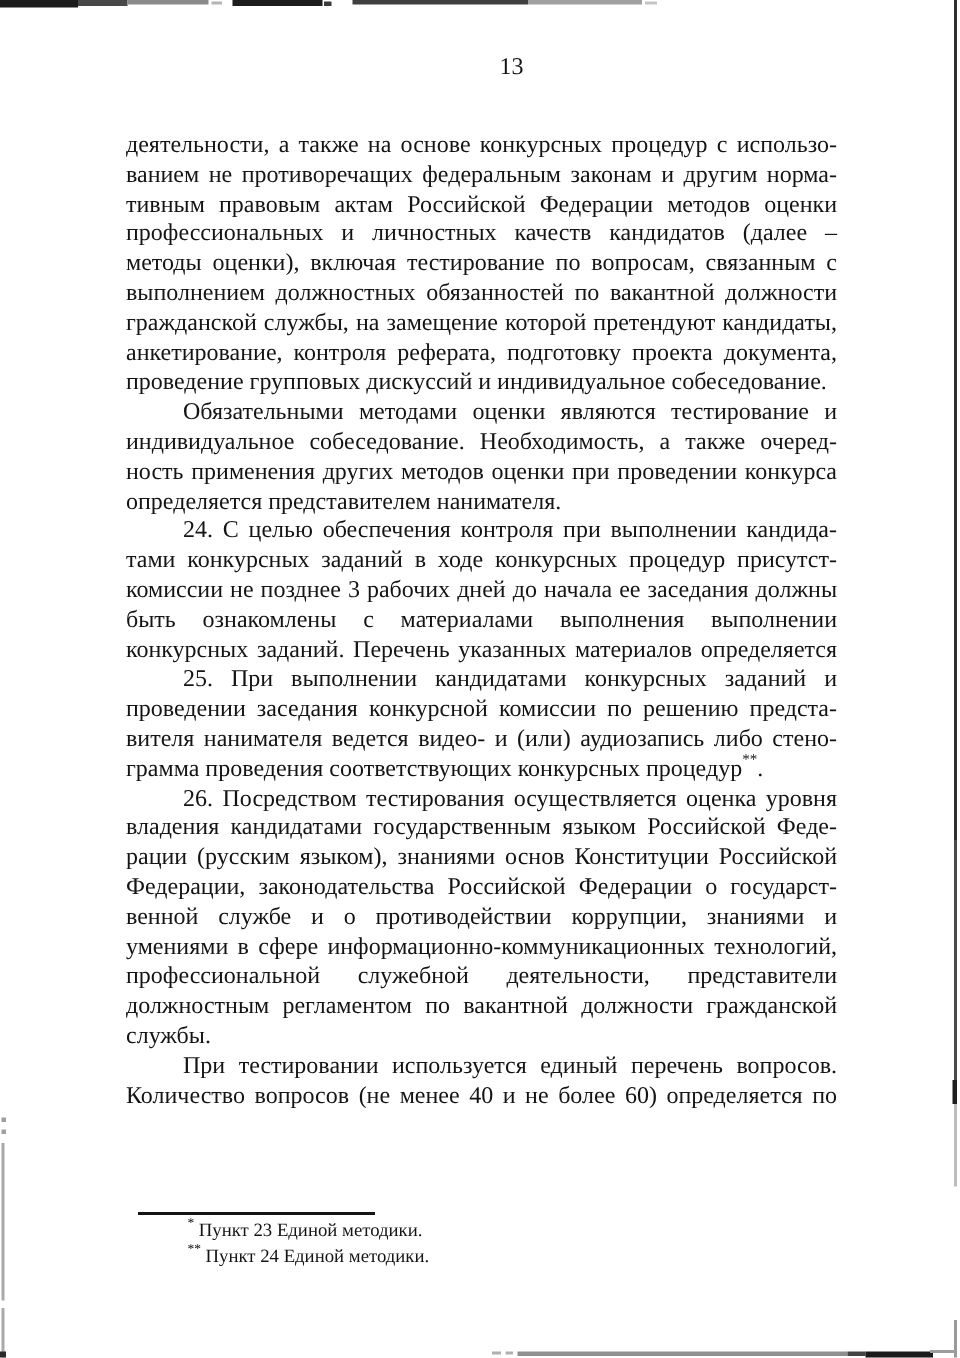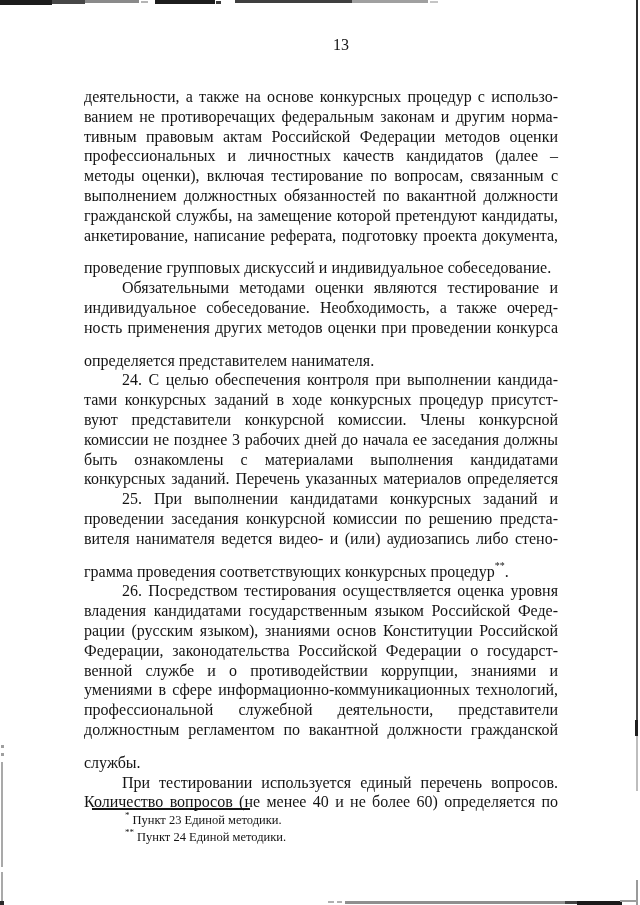--- a/index.html
+++ b/index.html
@@ -20,21 +20,21 @@
   }
 
   
   .text-body {
     position:absolute; left:84px; top:87px; width:474px;
     font-size:16px; line-height:19.8px; color:var(--ink);
     text-rendering:optimizeLegibility;
   }
   .paragraph { margin:0; }
   .line { text-align:justify; text-align-last:justify; white-space:normal; }
-  .line.endline { text-align:left; text-align-last:auto;margin-top:13px; }
+  .line.endline { text-align:left; text-align-last:auto; }
   .line.indent { text-indent:38px; }
   .line sup { font-size:10px; line-height:0; position:relative; top:-1px; }
 
   
   .footnote-sep {
     position:absolute; left:92px; top:808px; width:158px; height:2px;
     background:var(--ink);
   }
   .footnotes {
     position:absolute; left:125px; top:812px; width:420px;
@@ -111,35 +111,34 @@
 
   <div class="text-body">
       <div class="paragraph">
         <div class="line">деятельности, а также на основе конкурсных процедур с использо-</div>
         <div class="line">ванием не противоречащих федеральным законам и другим норма-</div>
         <div class="line">тивным правовым актам Российской Федерации методов оценки</div>
         <div class="line">профессиональных и личностных качеств кандидатов (далее –</div>
         <div class="line">методы оценки), включая тестирование по вопросам, связанным с</div>
         <div class="line">выполнением должностных обязанностей по вакантной должности</div>
         <div class="line">гражданской службы, на замещение которой претендуют кандидаты,</div>
-        <div class="line">анкетирование, написание реферата, подготовку проекта документа,</div>
+        <div class="line">анкетирование, контроля реферата, подготовку проекта документа,</div>
         <div class="line endline">проведение групповых дискуссий и индивидуальное собеседование.</div>
       </div>
       <div class="paragraph">
         <div class="line indent">Обязательными методами оценки являются тестирование и</div>
         <div class="line">индивидуальное собеседование. Необходимость, а также очеред-</div>
         <div class="line">ность применения других методов оценки при проведении конкурса</div>
         <div class="line endline">определяется представителем нанимателя.</div>
       </div>
       <div class="paragraph">
         <div class="line indent">24. С целью обеспечения контроля при выполнении кандида-</div>
         <div class="line">тами конкурсных заданий в ходе конкурсных процедур присутст-</div>
-        <div class="line">вуют представители конкурсной комиссии. Члены конкурсной</div>
         <div class="line">комиссии не позднее 3 рабочих дней до начала ее заседания должны</div>
-        <div class="line">быть ознакомлены с материалами выполнения кандидатами</div>
+        <div class="line">быть ознакомлены с материалами выполнения выполнении</div>
         <div class="line">конкурсных заданий. Перечень указанных материалов определяется</div>
       </div>
       <div class="paragraph">
         <div class="line indent">25. При выполнении кандидатами конкурсных заданий и</div>
         <div class="line">проведении заседания конкурсной комиссии по решению предста-</div>
         <div class="line">вителя нанимателя ведется видео- и (или) аудиозапись либо стено-</div>
         <div class="line endline">грамма проведения соответствующих конкурсных процедур<sup>**</sup>.</div>
       </div>
       <div class="paragraph">
         <div class="line indent">26. Посредством тестирования осуществляется оценка уровня</div>

